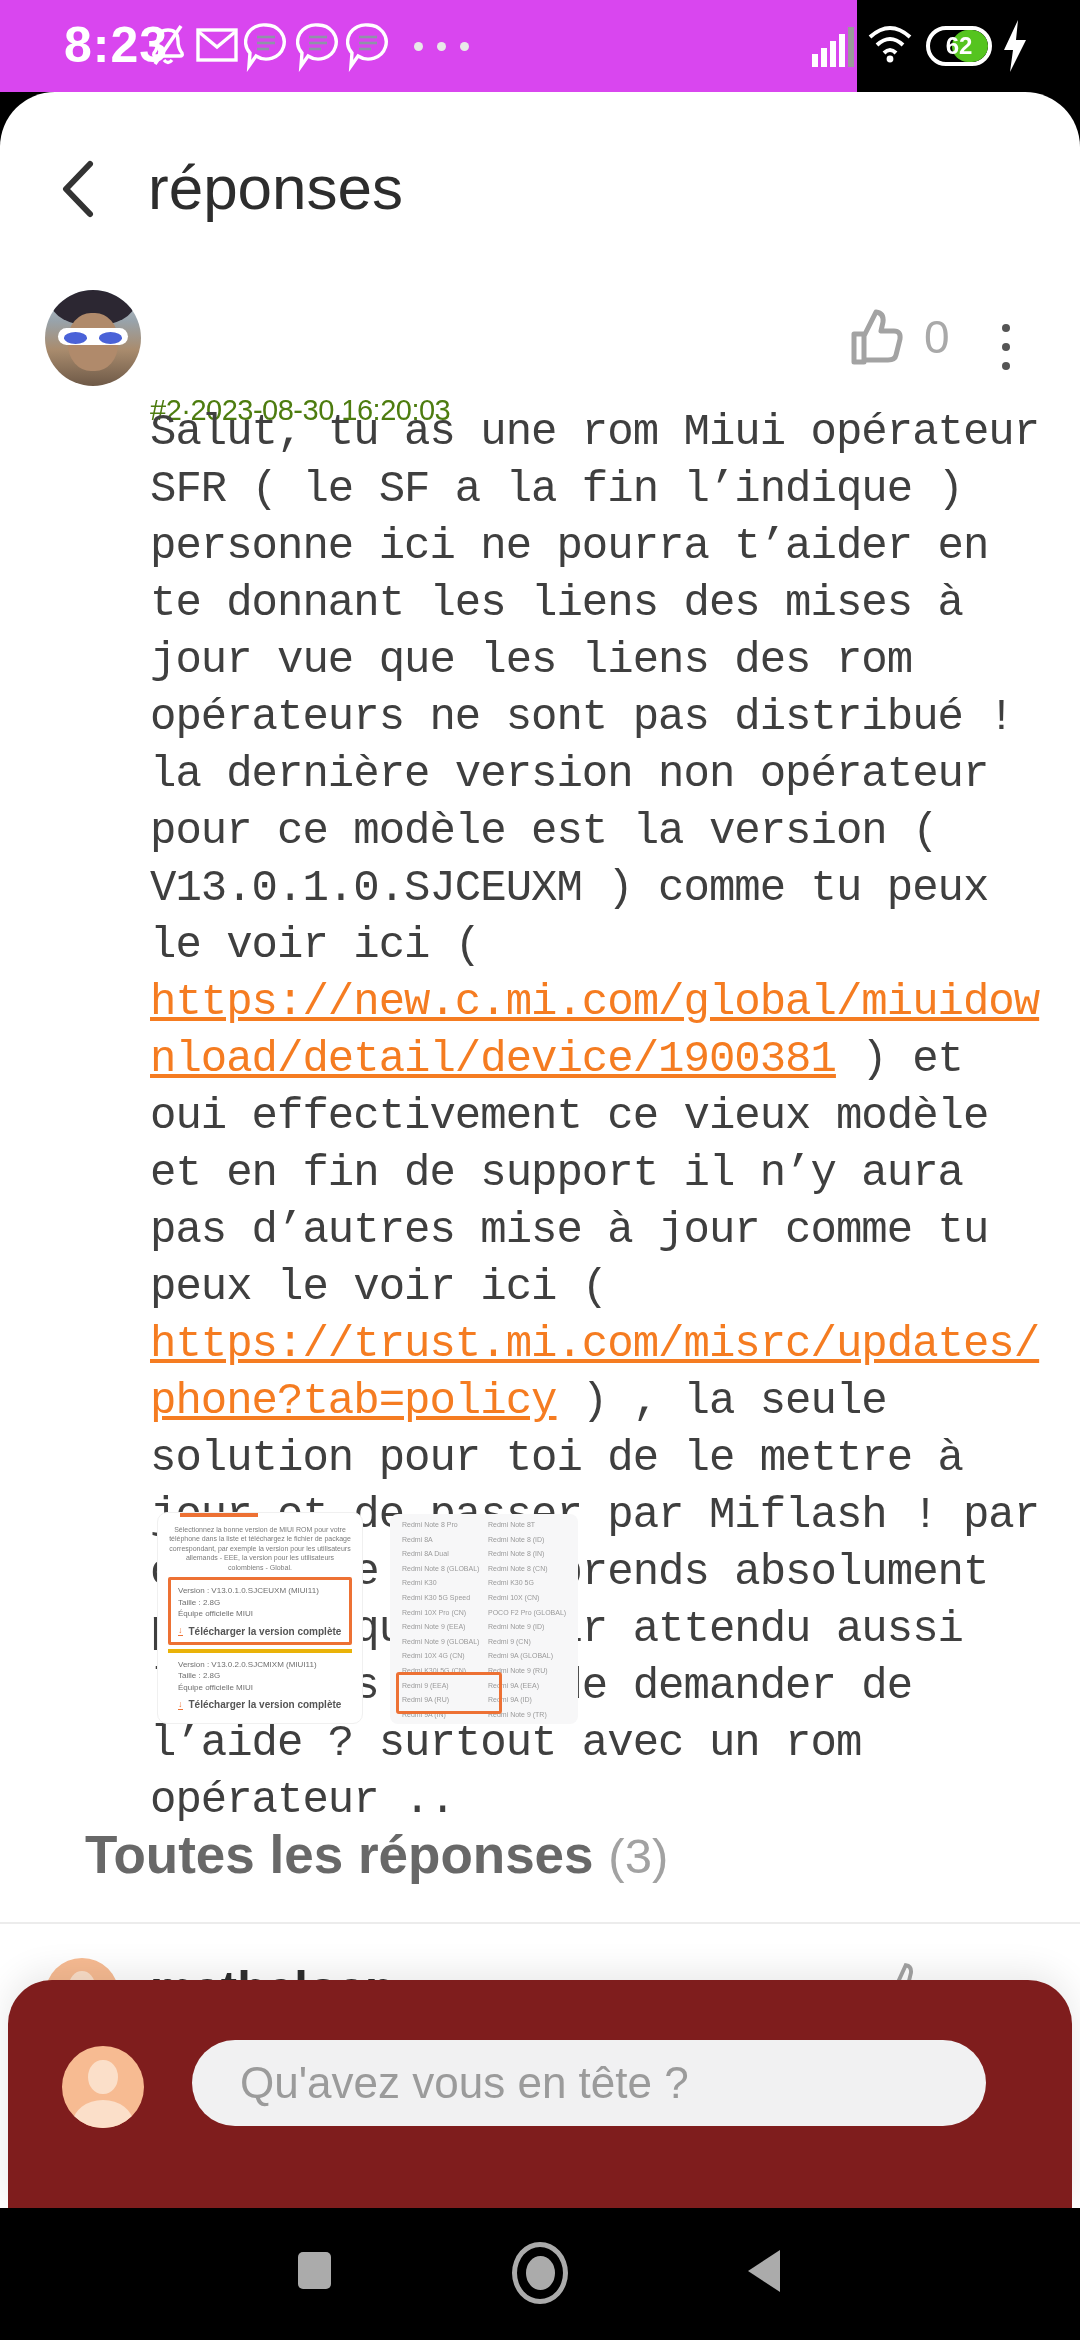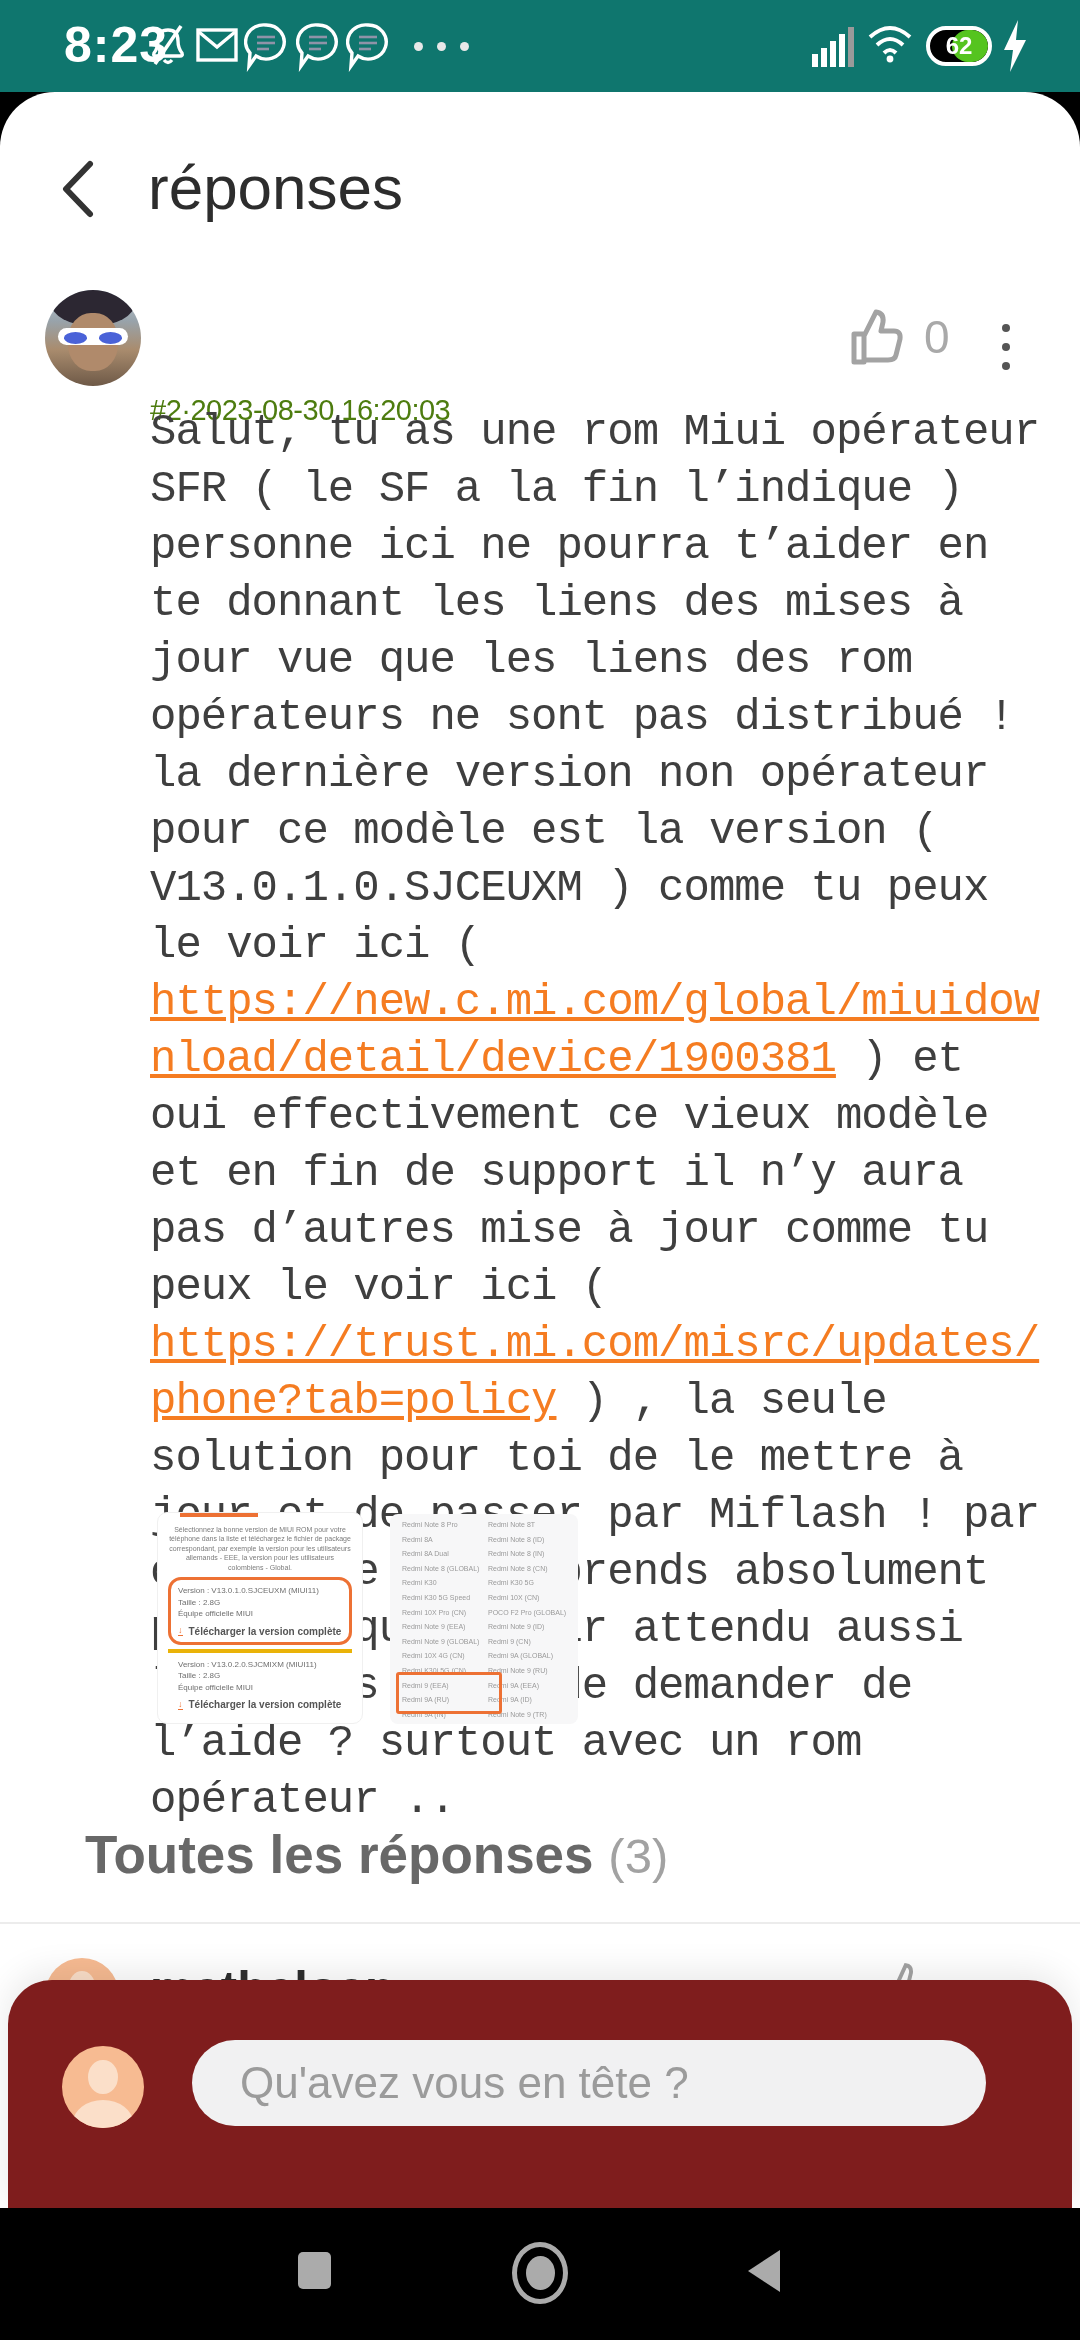--- a/index.html
+++ b/index.html
@@ -1,21 +1,21 @@
 <!DOCTYPE html>
 <html><head>
 <meta charset="utf-8">
 <style>
   html,body{margin:0;padding:0;background:#000;}
   .phone{position:relative;width:1080px;height:2340px;background:#000;overflow:hidden;
          font-family:"Liberation Sans",sans-serif;}
   .abs{position:absolute;}
 
   
-  .statusbar{left:0;top:0;width:1080px;height:92px;background:#0f766e;color:#fff;}
+  .statusbar{left:0;top:0;width:857px;height:92px;background:#d946ef;color:#fff;}
   .time{left:64px;top:16px;font-size:50px;font-weight:700;letter-spacing:1px;}
   .sb-dots{left:414px;top:42px;display:flex;gap:14px;}
   .sb-dots i{width:9px;height:9px;border-radius:50%;background:#e8e8e8;display:block;}
 
   
   .card{left:0;top:92px;width:1080px;height:2116px;background:#fff;border-radius:55px 55px 0 0;}
 
   .hdr-back{left:56px;top:158px;}
   .hdr-title{left:148px;top:152px;font-size:62px;font-weight:400;color:#2d2d2d;}
 
@@ -35,21 +35,21 @@
 
   .post-body{left:150px;top:404px;width:897px;font-size:44px;line-height:57px;color:#3f3f3f;
              letter-spacing:-1px;word-break:break-word;font-family:Liberation Mono, monospace;}
   .post-body a{color:#f57c21;text-decoration:underline;}
 
   
   .thumb1{left:157px;top:1512px;width:206px;height:212px;background:#fff;border:1px solid #f0f0f0;
           border-radius:10px;overflow:hidden;padding:8px 10px;box-sizing:border-box;}
   .thumb1 .topline{position:absolute;left:22px;top:0;width:78px;height:4px;background:#ed7134;}
   .t1-intro{font-size:7px;line-height:9.4px;color:#7b7b7b;text-align:center;margin-top:4px;}
-  .rom-box{border:3px solid #ed7134;border-radius:13px;padding:5px 7px;margin-top:5px;}
+  .rom-box{border:3px solid #ed7134;border-radius:2px;padding:5px 7px;margin-top:5px;}
   .rom-box2{padding:6px 10px;border-top:4px solid #eab308;margin-top:4px;}
   .rom-line{font-size:8px;line-height:11.5px;color:#6e6e6e;}
   .rom-dl{display:flex;align-items:center;gap:6px;margin-top:6px;}
   .rom-dl .dl-ic{color:#ed7134;font-size:9px;line-height:9px;border-bottom:1.5px solid #ed7134;}
   .rom-dl span.lbl{font-size:10px;color:#555;font-weight:700;}
 
   .thumb2{left:390px;top:1514px;width:188px;height:210px;background:#f7f7f8;border-radius:8px;
           overflow:hidden;}
   .dev-col{position:absolute;top:4px;}
   .dev-col.left{left:12px;width:82px;}

